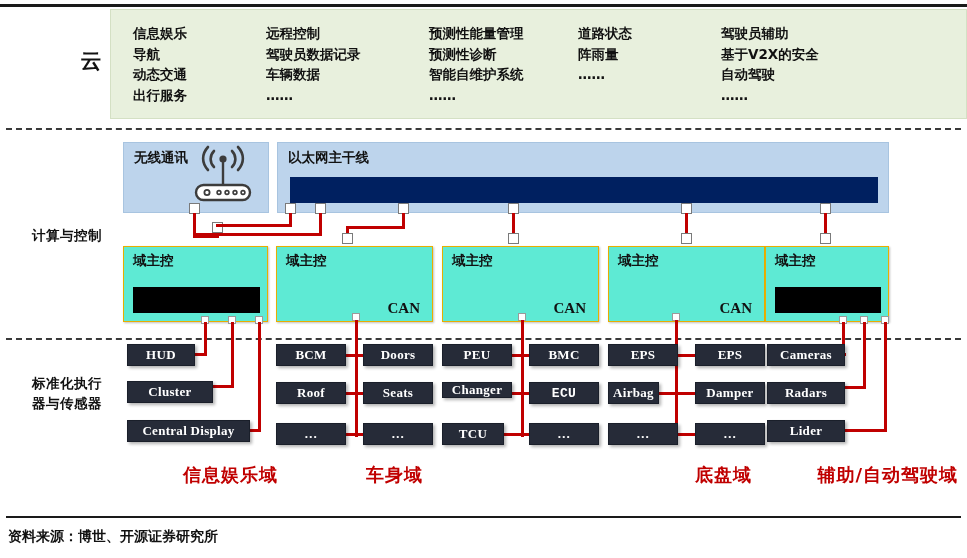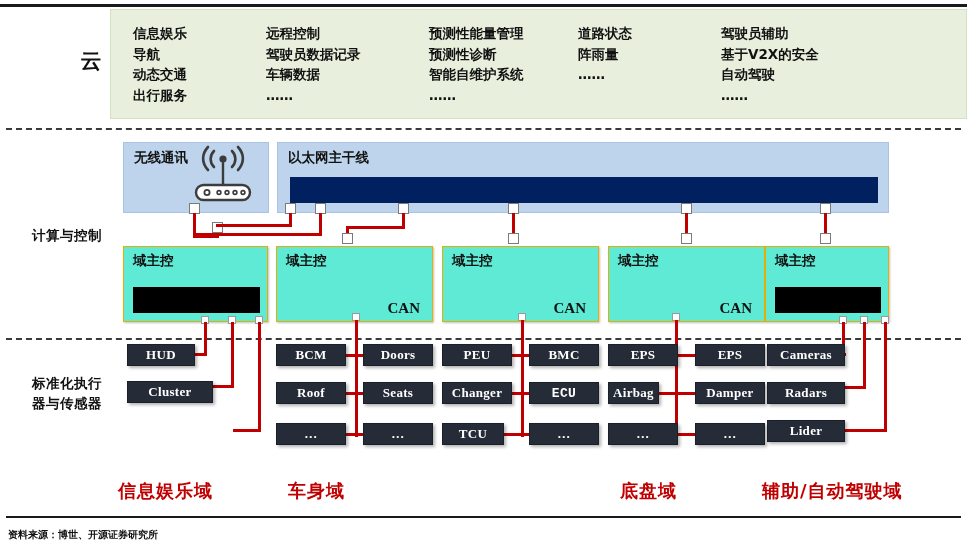--- a/index.html
+++ b/index.html
@@ -103,31 +103,31 @@
     background:#262b38;border:1px solid #1a1f2a;
     box-shadow:2px 2px 3px rgba(0,0,0,.30);
     color:#fff;display:flex;align-items:center;justify-content:center;
     font-size:13px;font-weight:bold;
     font-family:"Liberation Serif","DejaVu Serif",serif;
     letter-spacing:.3px;
   }
 
   
   .domain-name{
-    position:absolute;text-align:left;
+    position:absolute;text-align:right;
     color:#c00000;font-weight:bold;font-size:18px;
     font-family:"DejaVu Sans","Liberation Sans",sans-serif;
-    white-space:nowrap;letter-spacing:1px;margin-top:16px;
+    white-space:nowrap;letter-spacing:1px;
   }
 
   
   .foot-rule{left:6px;top:516px;width:955px;height:2px;background:#1a1a1a;}
   .footer-text{
     left:8px;top:528px;
-    font-size:10px;color:#111;font-weight:bold;
+    font-size:14px;color:#111;font-weight:bold;
     font-family:"DejaVu Sans","Liberation Sans",sans-serif;
     white-space:nowrap;
   }
 </style>
 </head>
 <body>
 
 <div id="stage">
 
   <div class="abs top-rule"></div>
@@ -271,41 +271,42 @@
 
   <div class="abs wire v" style="left:204px;top:322px;height:33px;"></div>
   <div class="abs wire h" style="left:178px;top:353px;width:29px;"></div>
   <div class="abs wire v" style="left:231px;top:322px;height:65px;"></div>
   <div class="abs wire h" style="left:196px;top:385px;width:38px;"></div>
   <div class="abs wire v" style="left:258px;top:322px;height:109px;"></div>
   <div class="abs wire h" style="left:233px;top:429px;width:28px;"></div>
 
   <div class="abs leaf" style="left:127px;top:344px;width:68px;height:22px;">HUD</div>
   <div class="abs leaf" style="left:127px;top:381px;width:86px;height:22px;">Cluster</div>
+  <div class="abs leaf" style="left:127px;top:420px;width:123px;height:22px;">Central Display</div>
 
   <div class="abs wire v" style="left:355px;top:320px;height:117px;"></div>
   <div class="abs wire h" style="left:333px;top:354px;width:44px;"></div>
   <div class="abs wire h" style="left:333px;top:392px;width:44px;"></div>
   <div class="abs wire h" style="left:333px;top:433px;width:44px;"></div>
 
   <div class="abs leaf" style="left:276px;top:344px;width:70px;height:22px;">BCM</div>
   <div class="abs leaf" style="left:276px;top:382px;width:70px;height:22px;">Roof</div>
   <div class="abs leaf" style="left:276px;top:423px;width:70px;height:22px;">…</div>
 
   <div class="abs leaf" style="left:363px;top:344px;width:70px;height:22px;">Doors</div>
   <div class="abs leaf" style="left:363px;top:382px;width:70px;height:22px;">Seats</div>
   <div class="abs leaf" style="left:363px;top:423px;width:70px;height:22px;">…</div>
 
   <div class="abs wire v" style="left:521px;top:320px;height:117px;"></div>
   <div class="abs wire h" style="left:499px;top:354px;width:44px;"></div>
   <div class="abs wire h" style="left:499px;top:392px;width:44px;"></div>
   <div class="abs wire h" style="left:499px;top:433px;width:44px;"></div>
 
   <div class="abs leaf" style="left:442px;top:344px;width:70px;height:22px;">PEU</div>
-  <div class="abs leaf" style="left:442px;top:382px;width:70px;height:22px;">Changer</div>
+  <div class="abs leaf" style="left:442px;top:382px;width:70px;height:16px;">Changer</div>
   <div class="abs leaf" style="left:442px;top:423px;width:62px;height:22px;">TCU</div>
 
   <div class="abs leaf" style="left:529px;top:344px;width:70px;height:22px;">BMC</div>
   <div class="abs leaf" style="left:529px;top:382px;width:70px;height:22px;font-family:Liberation Mono, monospace;">ECU</div>
   <div class="abs leaf" style="left:529px;top:423px;width:70px;height:22px;">…</div>
 
   <div class="abs wire v" style="left:675px;top:320px;height:117px;"></div>
   <div class="abs wire h" style="left:653px;top:354px;width:44px;"></div>
   <div class="abs wire h" style="left:653px;top:392px;width:44px;"></div>
   <div class="abs wire h" style="left:653px;top:433px;width:44px;"></div>

